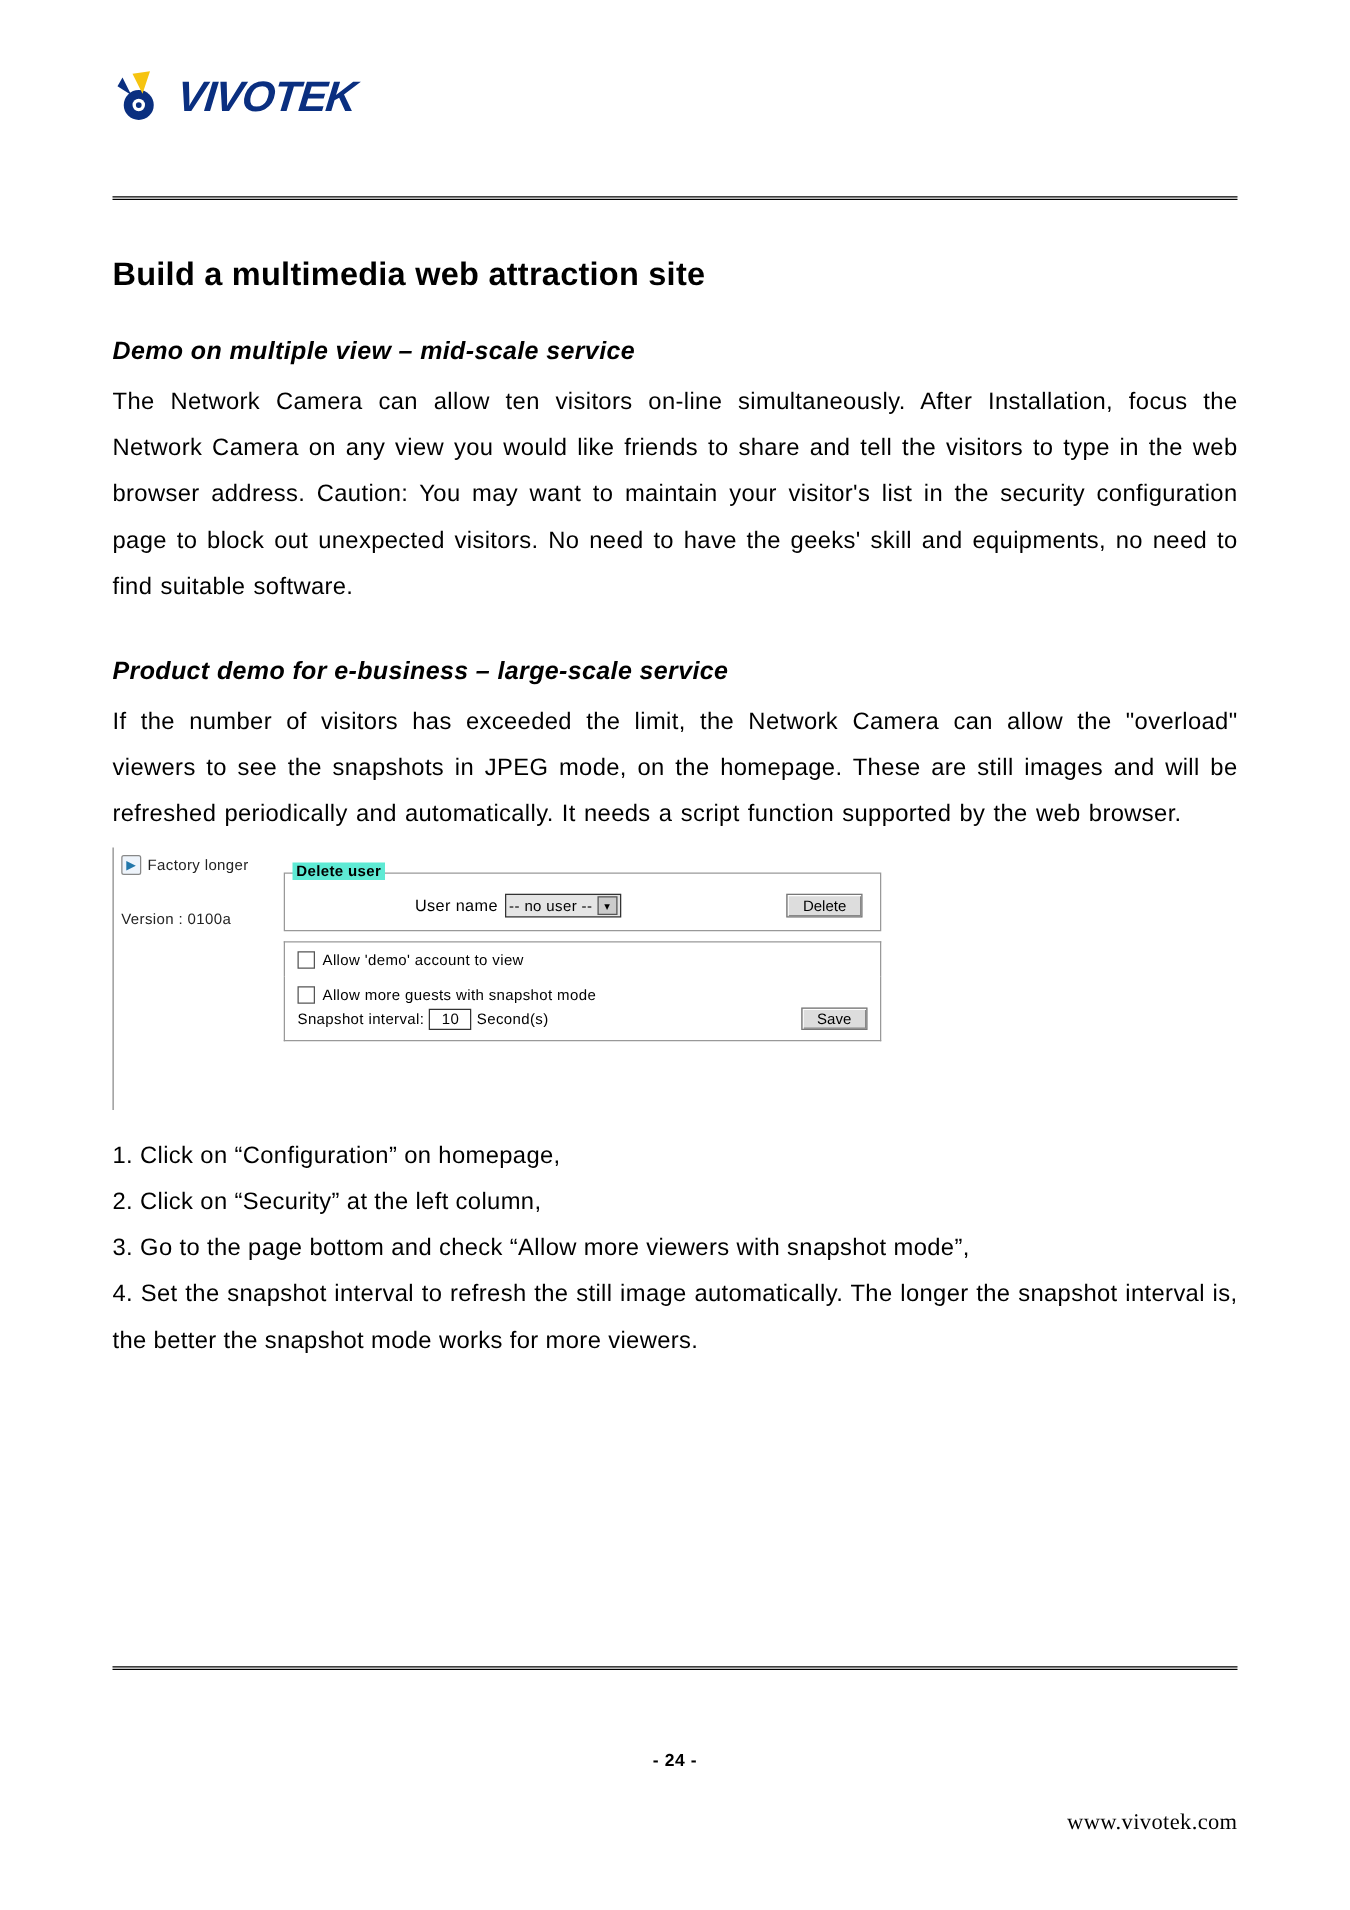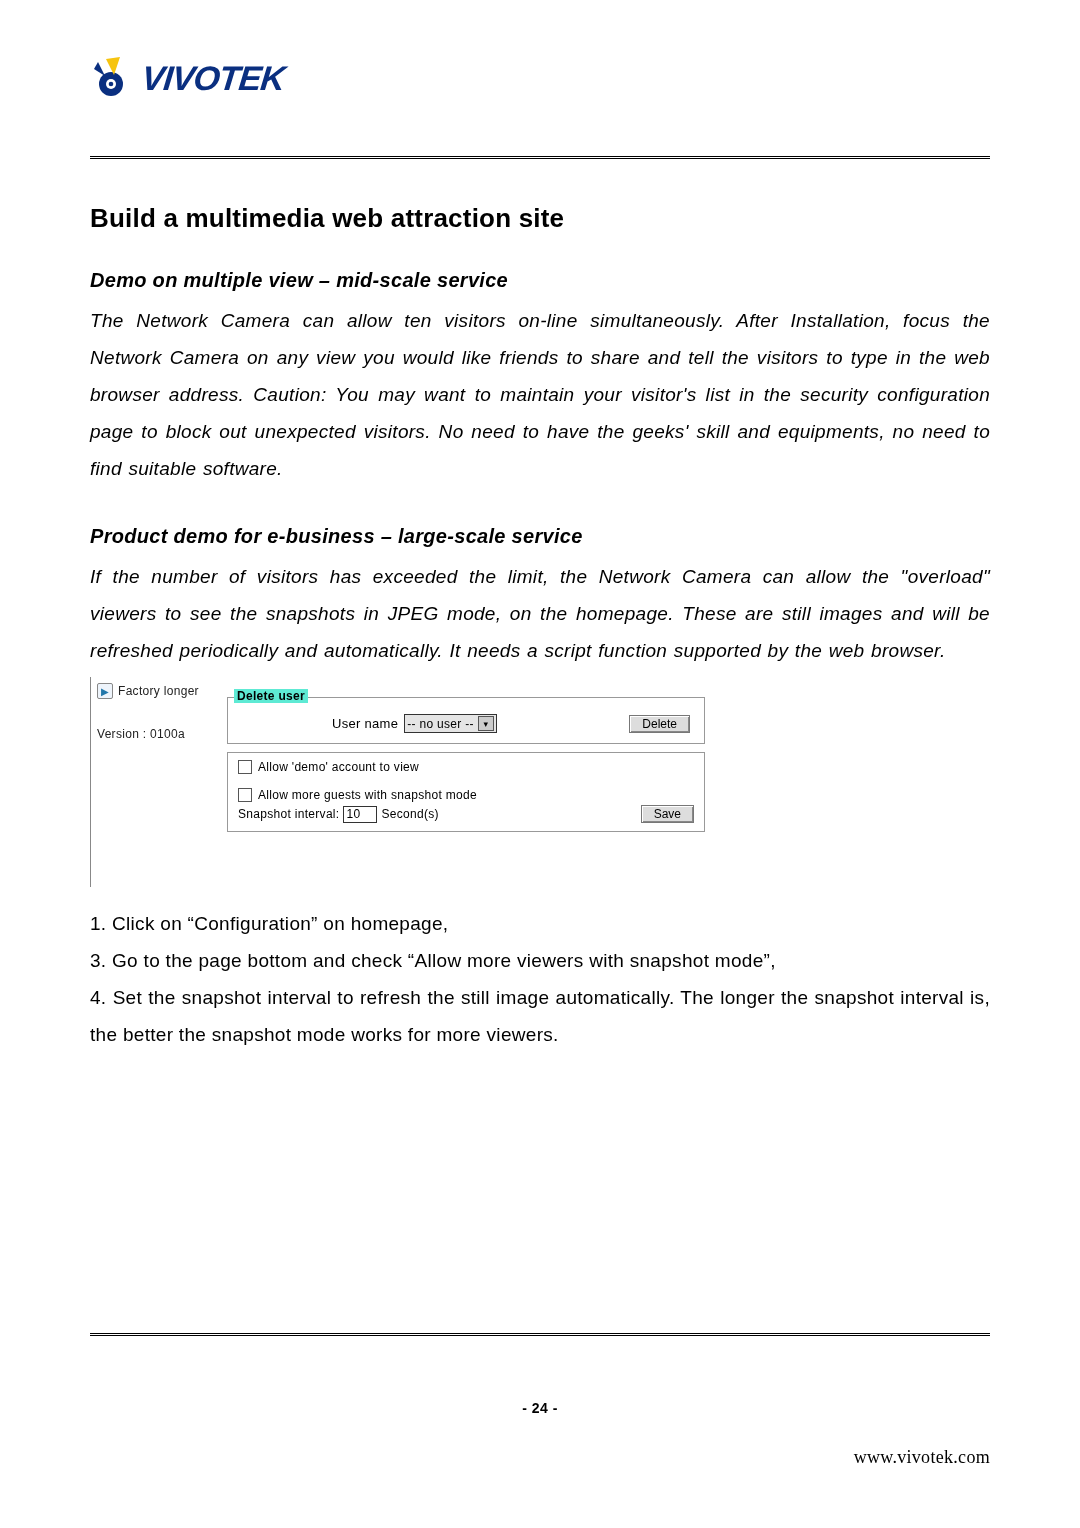--- a/index.html
+++ b/index.html
@@ -79,21 +79,20 @@
     margin: 0 0 10px 0;
     font-family: Verdana, Arial, sans-serif;
   }
   p.body-text {
     font-size: 19px;
     line-height: 37px;
     text-align: justify;
     margin: 0 0 38px 0;
     font-family: Verdana, Arial, sans-serif;
     word-spacing: 1px;
-    font-style: italic;
   }
   .steps {
     font-size: 19px;
     line-height: 37px;
     text-align: justify;
     font-family: Verdana, Arial, sans-serif;
   }
 
   
   .panel {
@@ -146,21 +145,20 @@
     position: absolute;
     top: -9px;
     left: 6px;
     background: #5eead4;
     padding: 0 3px;
     font-weight: bold;
     font-size: 12px;
   }
   .row {
     display: flex;
-    align-items: center;
     gap: 8px;
   }
   .win-btn {
     font-family: Arial, sans-serif;
     font-size: 12px;
     padding: 1px 12px;
     background: #ddd;
     border: 1px solid #777;
     box-shadow: inset 1px 1px 0 #fff, inset -1px -1px 0 #888;
     cursor: pointer;
@@ -192,21 +190,21 @@
     display: inline-block;
     vertical-align: -2px;
   }
   .win-input {
     font-size: 12px;
     width: 28px;
     border: 1px solid #333;
     padding: 0 2px;
     height: 15px;
     display: inline-block;
-    text-align: left;
+    text-align: center;
     background: #fff;
   }
   .second-group {
     border: 1px solid #999;
     border-top: none;
     padding: 6px 10px 8px 10px;
     margin: 0 6px 0 0;
     position: relative;
   }
   .check-label {
@@ -299,20 +297,21 @@
             <span>Second(s)</span>
           </span>
           <button class="win-btn">Save</button>
         </div>
       </div>
     </div>
   </div>
 
   <div class="steps">
     <div>1. Click on “Configuration” on homepage,</div>
+    <div>2. Click on “Security” at the left column,</div>
     <div>3. Go to the page bottom and check “Allow more viewers with snapshot mode”,</div>
     <div style="text-align:justify;">4. Set the snapshot interval to refresh the still image automatically. The longer the snapshot interval is, the better the snapshot mode works for more viewers.</div>
   </div>
 
   <hr class="bottom-rule">
   <div class="page-number">- 24 -</div>
   <div class="footer-url">www.vivotek.com</div>
 
 </div>
 

